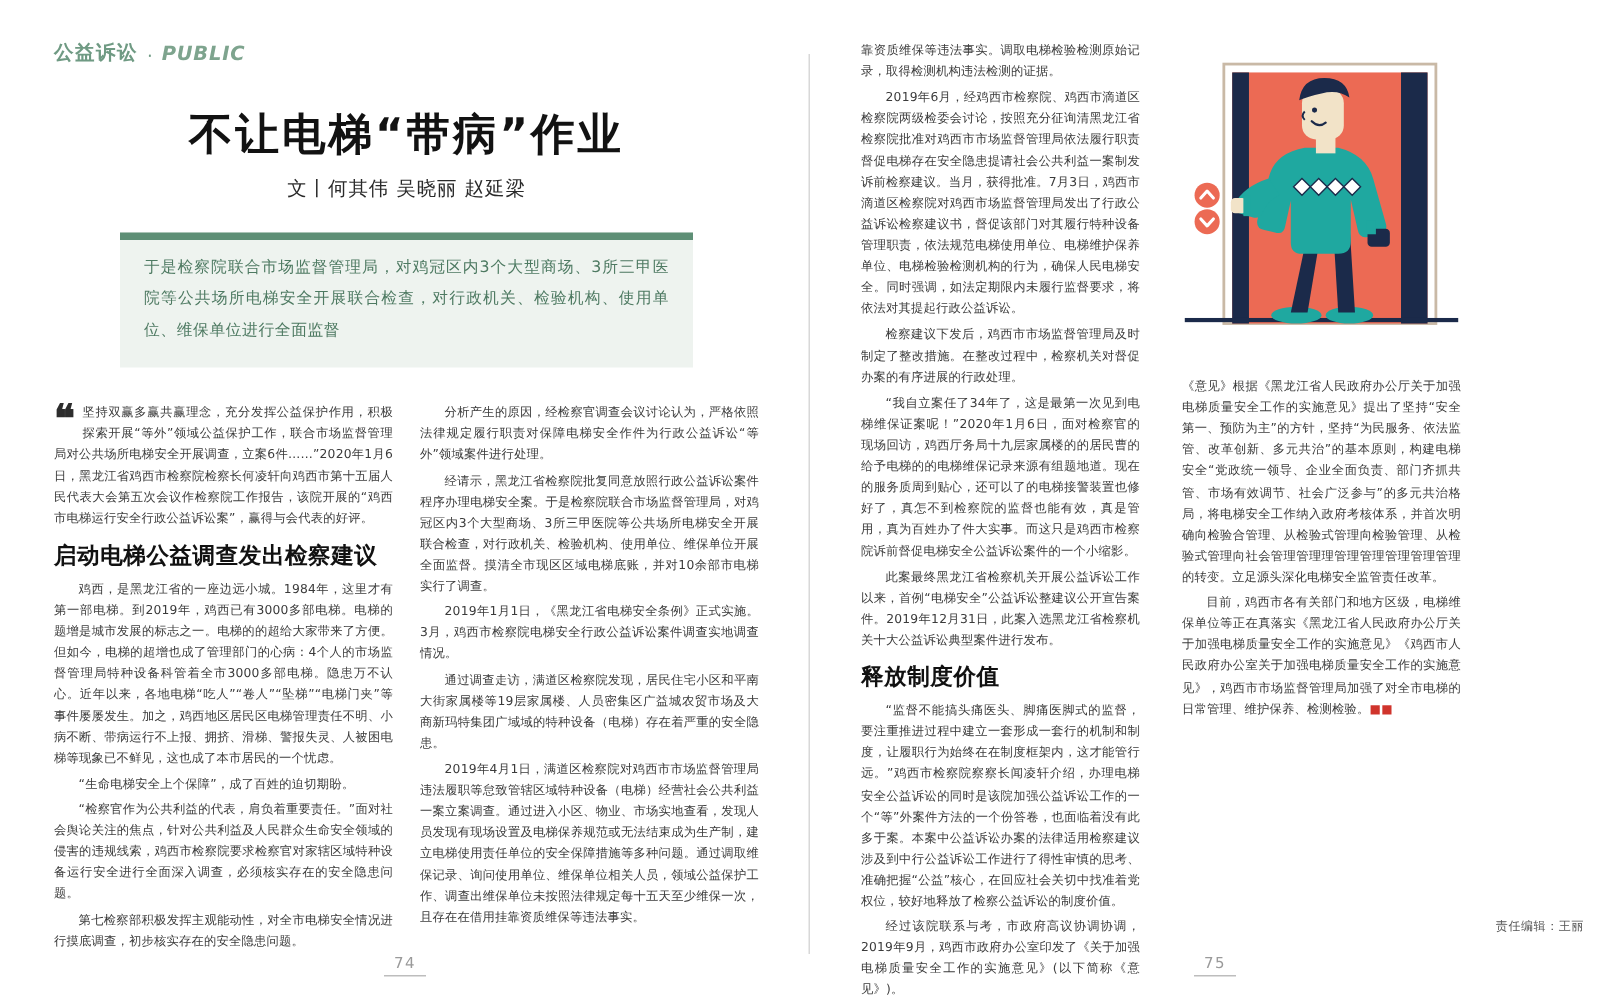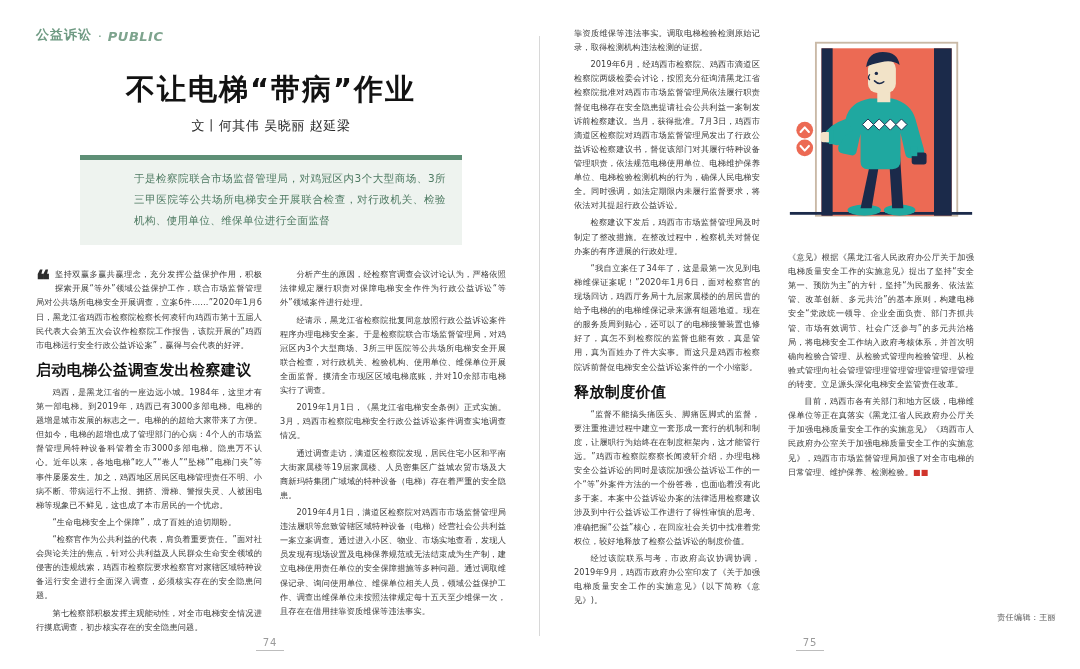--- a/index.html
+++ b/index.html
@@ -32,21 +32,21 @@
   .byline{text-align:center;font-size:13px;color:#2a2a2a;margin:10px 0 0 0;letter-spacing:.6px;}
 
   
   .leadbox{
     margin:20px 44px 0 44px;background:#eef3ef;position:relative;
     padding:13px 16px 14px 16px;
   }
   .leadbox::before{
     content:"";position:absolute;left:0;top:0;right:0;height:5px;background:#5e8f76;
   }
-  .leadtext{font-size:10.5px;line-height:2.0;color:#4e7a62;text-align:justify;letter-spacing:.4px;margin-left:38px;}
+  .leadtext{font-size:10.5px;line-height:2.0;color:#4e7a62;text-align:justify;letter-spacing:.4px;}
 
   
   .cols{display:flex;gap:18px;margin-top:22px;}
   .col{width:231px;}
   .col-r{width:186px;}
   .col3{display:flex;gap:28px;margin-top:0;}
 
   p.body{
     font-size:8.2px;line-height:1.72;color:#3b3b3b;text-align:justify;
     margin:0 0 3px 0;text-indent:2em;letter-spacing:.15px;
@@ -136,20 +136,21 @@
 
   <div class="page page-right">
 
     <div class="col3">
 
       <div class="col-r">
         <p class="body noind">靠资质维保等违法事实。调取电梯检验检测原始记录，取得检测机构违法检测的证据。</p>
         <p class="body">2019年6月，经鸡西市检察院、鸡西市滴道区检察院两级检委会讨论，按照充分征询清黑龙江省检察院批准对鸡西市市场监督管理局依法履行职责督促电梯存在安全隐患提请社会公共利益一案制发诉前检察建议。当月，获得批准。7月3日，鸡西市滴道区检察院对鸡西市场监督管理局发出了行政公益诉讼检察建议书，督促该部门对其履行特种设备管理职责，依法规范电梯使用单位、电梯维护保养单位、电梯检验检测机构的行为，确保人民电梯安全。同时强调，如法定期限内未履行监督要求，将依法对其提起行政公益诉讼。</p>
         <p class="body">检察建议下发后，鸡西市市场监督管理局及时制定了整改措施。在整改过程中，检察机关对督促办案的有序进展的行政处理。</p>
         <p class="body">“我自立案任了34年了，这是最第一次见到电梯维保证案呢！”2020年1月6日，面对检察官的现场回访，鸡西厅务局十九层家属楼的的居民曹的给予电梯的的电梯维保记录来源有组题地道。现在的服务质周到贴心，还可以了的电梯接警装置也修好了，真怎不到检察院的监督也能有效，真是管用，真为百姓办了件大实事。而这只是鸡西市检察院诉前督促电梯安全公益诉讼案件的一个小缩影。</p>
+        <p class="body">此案最终黑龙江省检察机关开展公益诉讼工作以来，首例“电梯安全”公益诉讼整建议公开宣告案件。2019年12月31日，此案入选黑龙江省检察机关十大公益诉讼典型案件进行发布。</p>
 
         <h3 class="sec">释放制度价值</h3>
 
         <p class="body">“监督不能搞头痛医头、脚痛医脚式的监督，要注重推进过程中建立一套形成一套行的机制和制度，让履职行为始终在在制度框架内，这才能管行远。”鸡西市检察院察察长闻凌轩介绍，办理电梯安全公益诉讼的同时是该院加强公益诉讼工作的一个“等”外案件方法的一个份答卷，也面临着没有此多于案。本案中公益诉讼办案的法律适用检察建议涉及到中行公益诉讼工作进行了得性审慎的思考、准确把握“公益”核心，在回应社会关切中找准着党权位，较好地释放了检察公益诉讼的制度价值。</p>
         <p class="body">经过该院联系与考，市政府高议协调协调，2019年9月，鸡西市政府办公室印发了《关于加强电梯质量安全工作的实施意见》(以下简称《意见》)。</p>
       </div>
 
       <div class="col-r">
 
         <div class="illo">

